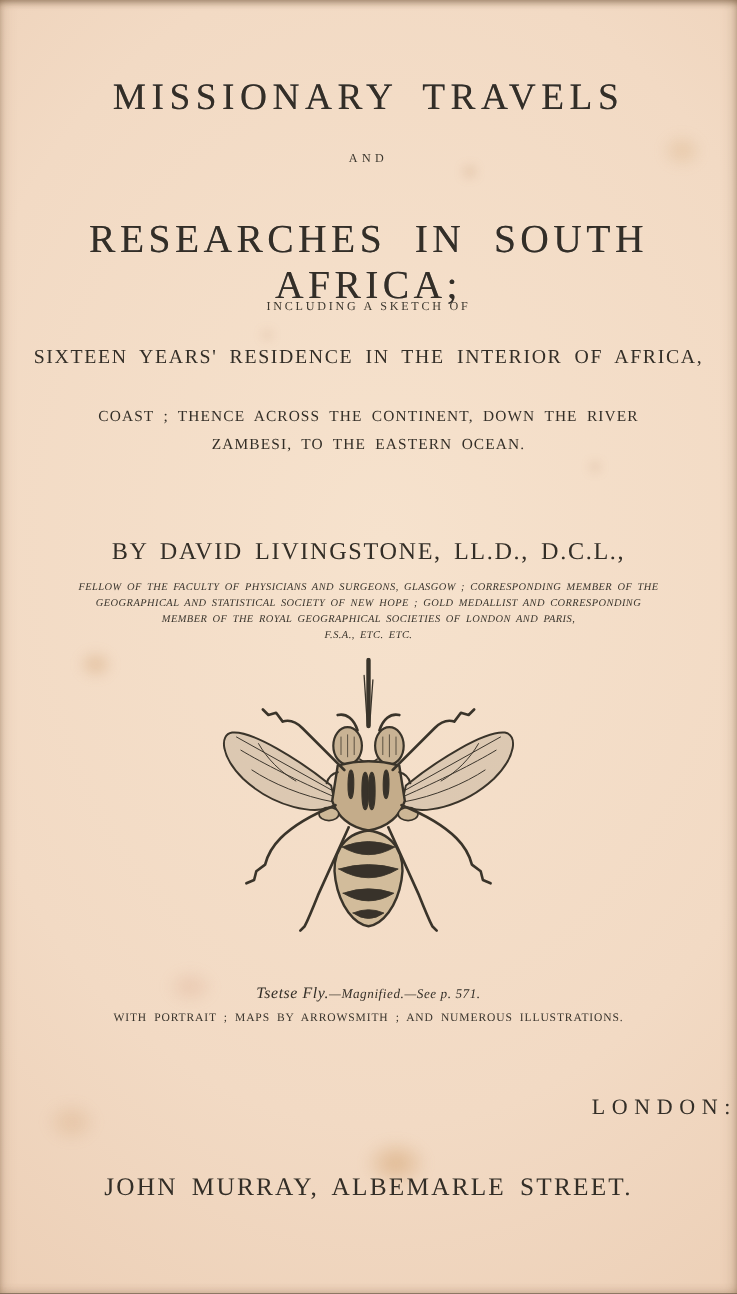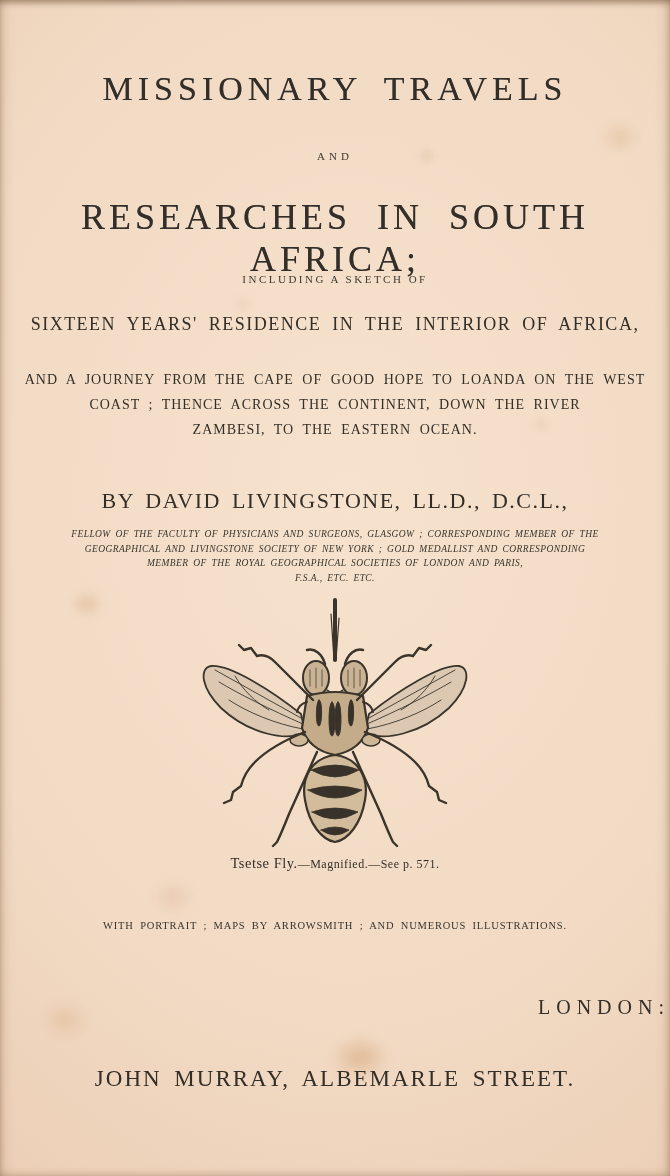--- a/index.html
+++ b/index.html
@@ -23,21 +23,21 @@
   .t-main{font-size:34px;letter-spacing:5px;word-spacing:10px;font-weight:400;
           text-shadow:0 0 .4px rgba(40,50,70,.6);}
   .t-and{font-size:11px;letter-spacing:4px;color:#3d382f;}
   .t-main2{font-size:36px;letter-spacing:4px;word-spacing:13px;
           text-shadow:0 0 .4px rgba(40,50,70,.6);}
   .t-intro{font-size:11px;letter-spacing:2.5px;color:#3d382f;}
   .t-sub{font-size:18px;letter-spacing:1.5px;word-spacing:5px;}
   .t-detail{font-size:14px;letter-spacing:1px;word-spacing:4px;line-height:25px;}
   .t-by{font-size:22px;letter-spacing:1.5px;word-spacing:4px;}
   .t-creds{font-size:9.5px;letter-spacing:.4px;word-spacing:2px;line-height:14.5px;color:#3a352d;font-style:italic;}
-  .t-caption{font-size:14.5px;letter-spacing:.5px;}
+  .t-caption{font-style:italic;font-size:14.5px;letter-spacing:.5px;margin-top:40px;}
   .t-caption .small{font-size:12px;}
   .t-features{font-size:10.5px;letter-spacing:.8px;word-spacing:3px;color:#3a352d;}
   .t-london{font-size:20px;letter-spacing:6px;text-align:right;}
   .t-publisher{font-size:23px;letter-spacing:2px;word-spacing:5px;margin-top:36px;}
   .t-year{font-size:20px;letter-spacing:2px;}
   .t-rights{font-style:italic;font-size:12px;letter-spacing:.3px;word-spacing:2px;color:#3a352d;}
   .fly{position:absolute;left:50%;transform:translateX(-50%);}
 </style>
 </head>
 <body>
@@ -47,37 +47,36 @@
   <div class="stain" style="left:330px;top:1035px;width:60px;height:45px;background:radial-gradient(ellipse, rgba(196,136,72,.38), rgba(196,136,72,0) 70%);"></div>
   <div class="stain" style="left:70px;top:590px;width:34px;height:28px;background:radial-gradient(ellipse, rgba(190,130,70,.3), rgba(190,130,70,0) 70%);"></div>
   <div class="stain" style="left:600px;top:120px;width:40px;height:34px;background:radial-gradient(ellipse, rgba(200,150,90,.25), rgba(200,150,90,0) 70%);"></div>
   <div class="stain" style="left:150px;top:880px;width:46px;height:34px;background:radial-gradient(ellipse, rgba(205,140,110,.22), rgba(205,140,110,0) 70%);"></div>
   <div class="stain" style="left:40px;top:1000px;width:50px;height:40px;background:radial-gradient(ellipse, rgba(190,130,70,.2), rgba(190,130,70,0) 70%);"></div>
   <div class="stain" style="left:420px;top:150px;width:14px;height:12px;background:radial-gradient(ellipse, rgba(170,110,60,.4), rgba(170,110,60,0) 70%);"></div>
   <div class="stain" style="left:536px;top:420px;width:10px;height:9px;background:radial-gradient(ellipse, rgba(160,100,55,.45), rgba(160,100,55,0) 70%);"></div>
   <div class="stain" style="left:238px;top:300px;width:10px;height:9px;background:radial-gradient(ellipse, rgba(160,100,55,.4), rgba(160,100,55,0) 70%);"></div>
 
   <div class="block t-main" style="top:70px">MISSIONARY TRAVELS</div>
-  <div class="block t-and" style="top:150px">AND</div>
+  <div class="block t-and" style="top:138px">AND</div>
   <div class="block t-main2" style="top:196px">RESEARCHES IN SOUTH AFRICA;</div>
 
   <div class="block t-intro" style="top:273px">INCLUDING A SKETCH OF</div>
   <div class="block t-sub" style="top:314px">SIXTEEN YEARS' RESIDENCE IN THE INTERIOR OF AFRICA,</div>
 
   <div class="block t-detail" style="top:367px">
-    <div>AND A JOURNEY FROM THE CAPE OF GOOD HOPE TO LOANDA ON THE WEST</div>
     <div>COAST ; THENCE ACROSS THE CONTINENT, DOWN THE RIVER</div>
     <div>ZAMBESI, TO THE EASTERN OCEAN.</div>
   </div>
 
   <div class="block t-by" style="top:488px">BY DAVID LIVINGSTONE, LL.D., D.C.L.,</div>
 
   <div class="block t-creds" style="top:527px">
     <div>FELLOW OF THE FACULTY OF PHYSICIANS AND SURGEONS, GLASGOW ; CORRESPONDING MEMBER OF THE</div>
-    <div>GEOGRAPHICAL AND LIVINGSTONE SOCIETY OF NEW YORK ; GOLD MEDALLIST AND CORRESPONDING</div>
+    <div>GEOGRAPHICAL AND STATISTICAL SOCIETY OF NEW HOPE ; GOLD MEDALLIST AND CORRESPONDING</div>
     <div>MEMBER OF THE ROYAL GEOGRAPHICAL SOCIETIES OF LONDON AND PARIS,</div>
     <div>F.S.A., ETC. ETC.</div>
   </div>
 
   <svg class="fly" style="top:598px" width="280" height="252" viewBox="0 0 280 252">
     <g stroke="#3a342a" fill="none" stroke-linecap="round" stroke-linejoin="round">
 
       <path d="M140 2 L140 62" stroke-width="4"></path>
       <path d="M136 16 L139 62 M144 20 L141 62" stroke-width="1.2"></path>
 

